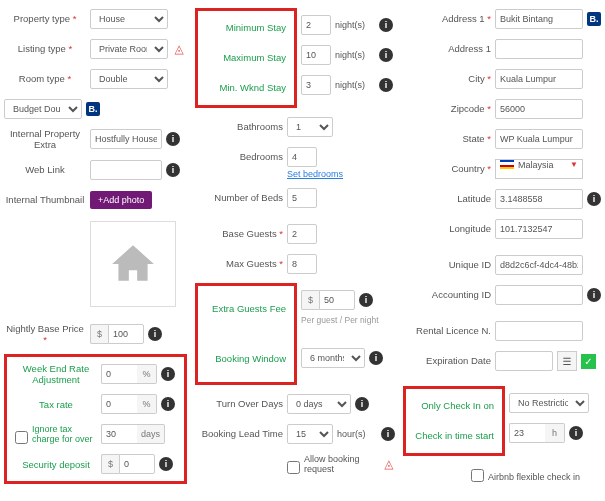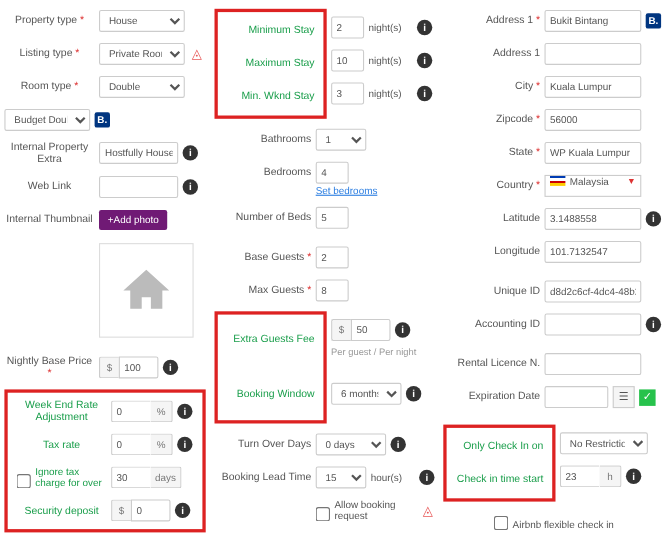--- a/index.html
+++ b/index.html
@@ -297,20 +297,20 @@
           </div>
    <div class="row">
             <div class="withpref">
               <input type="text" class="w30" style="border-radius: 2px 0px 0px 2px; border-right: none;" value="23">
               <span class="suf">h</span>
             </div>
             <span class="info">i</span>
           </div>
   </div>
  </div>
- <div class="row" style="margin-left:46px">
+ <div class="row" style="margin-left:68px">
         <label class="cb">
           <input type="checkbox" style="">
           <span>Airbnb flexible check in</span>
         </label>
       </div>
 </div>
 </div>
 
 </body></html>

